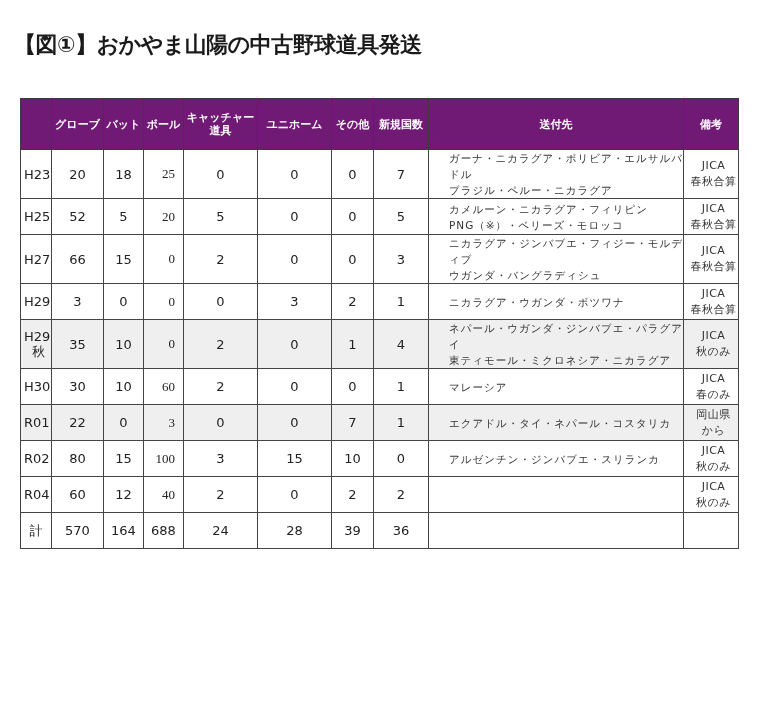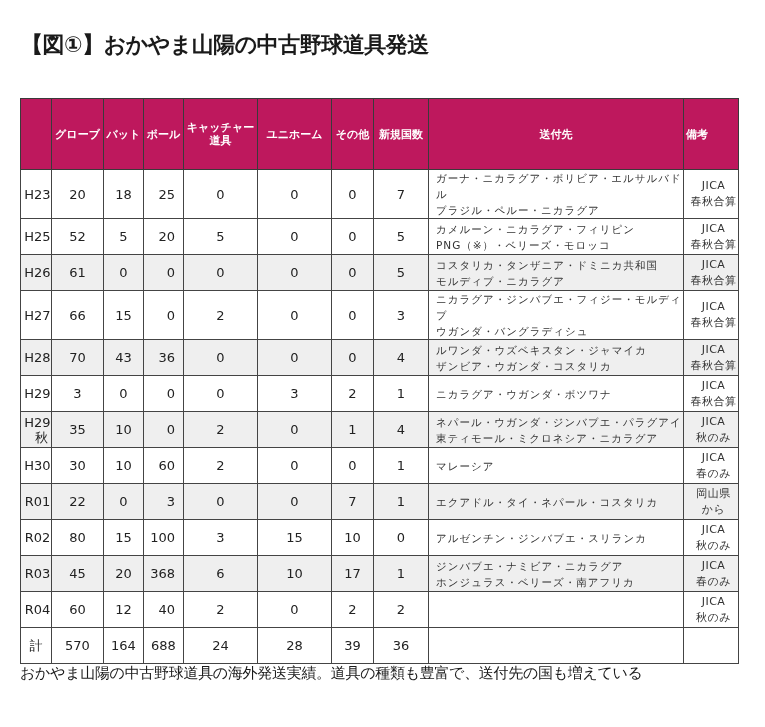--- a/index.html
+++ b/index.html
@@ -1,35 +1,35 @@
 <!DOCTYPE html>
 <html><head>
 <meta charset="utf-8">
 <style>
   html, body { margin: 0; padding: 0; background: #ffffff; }
   body { width: 765px; height: 727px; position: relative; overflow: hidden;
          font-family: "DejaVu Sans", "Liberation Sans", sans-serif; color: #222; }
   .title { position: absolute; left: 14px; top: 30px; font-size: 22px; font-weight: bold;
-           line-height: 30px; color: #1a1a1a; letter-spacing: -0.5px; margin-left: 7px; }
+           line-height: 30px; color: #1a1a1a; letter-spacing: -0.5px; }
   .title div { white-space: nowrap; }
   table.grid { position: absolute; left: 20px; top: 98px; width: 718px;
                border-collapse: collapse; table-layout: fixed; }
-  table.grid th { background: #be185d; color: #ffffff; font-size: 11px; font-weight: bold;
-                  height: 42px; padding: 14px 2px; border: 1.5px solid #3a3a3a; line-height: 13px;
+  table.grid th { background: #701a75; color: #ffffff; font-size: 11px; font-weight: bold;
+                  height: 42px; padding: 4px 2px; border: 1.5px solid #3a3a3a; line-height: 13px;
                   text-align: center; }
-  table.grid th.notes-h { text-align: left; margin-top: 28px; }
+  table.grid th.notes-h { text-align: center; margin-top: 28px; }
   table.grid td { border: 1.5px solid #444; height: 35px; padding: 0; font-size: 13px;
                   text-align: center; color: #222; }
   table.grid tr.alt td { background: #efefef; }
-  table.grid td.yr { text-align: center; padding-left: 3px; font-size: 13px; line-height: 15px; }
-  table.grid td.dest { text-align: left; padding-left: 7px; font-size: 10.5px; line-height: 16px;
+  table.grid td.yr { text-align: left; padding-left: 3px; font-size: 13px; line-height: 15px; }
+  table.grid td.dest { text-align: left; padding-left: 20px; font-size: 10.5px; line-height: 16px;
                        letter-spacing: 1px; color: #333; }
   table.grid td.note { text-align: center; padding-left: 5px; font-size: 11px; line-height: 16px;
                        letter-spacing: 0.5px; color: #333; }
-  table.grid td.num-r { text-align: right; padding-right: 8px; }
+  table.grid td.num-r { text-align: right; padding-right: 8px; font-family: Liberation Serif, serif; }
   .caption { position: absolute; left: 20px; top: 662px; font-size: 15px; line-height: 22px;
              color: #1a1a1a; white-space: nowrap; letter-spacing: -0.3px; }
 </style>
 </head>
 <body>
 
 <div class="title">
   <div>【図①】おかやま山陽の中古野球道具発送</div>
 </div>
 
@@ -78,54 +78,30 @@
         <td class="">52</td>
         <td class="">5</td>
         <td class="num-r">20</td>
         <td class="">5</td>
         <td class="">0</td>
         <td class="">0</td>
         <td class="">5</td>
         <td class="dest"><span>カメルーン・ニカラグア・フィリピン</span><br><span>PNG（※）・ベリーズ・モロッコ</span></td>
         <td class="note"><span>JICA</span><br><span>春秋合算</span></td>
       </tr>
-      <tr class="alt">
-        <td class="yr"><span>H26</span></td>
-        <td class="">61</td>
-        <td class="">0</td>
-        <td class="num-r">0</td>
-        <td class="">0</td>
-        <td class="">0</td>
-        <td class="">0</td>
-        <td class="">5</td>
-        <td class="dest"><span>コスタリカ・タンザニア・ドミニカ共和国</span><br><span>モルディブ・ニカラグア</span></td>
-        <td class="note"><span>JICA</span><br><span>春秋合算</span></td>
-      </tr>
       <tr>
         <td class="yr"><span>H27</span></td>
         <td class="">66</td>
         <td class="">15</td>
         <td class="num-r">0</td>
         <td class="">2</td>
         <td class="">0</td>
         <td class="">0</td>
         <td class="">3</td>
         <td class="dest"><span>ニカラグア・ジンバブエ・フィジー・モルディブ</span><br><span>ウガンダ・バングラディシュ</span></td>
-        <td class="note"><span>JICA</span><br><span>春秋合算</span></td>
-      </tr>
-      <tr class="alt">
-        <td class="yr"><span>H28</span></td>
-        <td class="">70</td>
-        <td class="">43</td>
-        <td class="num-r">36</td>
-        <td class="">0</td>
-        <td class="">0</td>
-        <td class="">0</td>
-        <td class="">4</td>
-        <td class="dest"><span>ルワンダ・ウズベキスタン・ジャマイカ</span><br><span>ザンビア・ウガンダ・コスタリカ</span></td>
         <td class="note"><span>JICA</span><br><span>春秋合算</span></td>
       </tr>
       <tr>
         <td class="yr"><span>H29</span></td>
         <td class="">3</td>
         <td class="">0</td>
         <td class="num-r">0</td>
         <td class="">0</td>
         <td class="">3</td>
         <td class="">2</td>
@@ -174,32 +150,20 @@
         <td class="">80</td>
         <td class="">15</td>
         <td class="num-r">100</td>
         <td class="">3</td>
         <td class="">15</td>
         <td class="">10</td>
         <td class="">0</td>
         <td class="dest"><span>アルゼンチン・ジンバブエ・スリランカ</span></td>
         <td class="note"><span>JICA</span><br><span>秋のみ</span></td>
       </tr>
-      <tr class="alt">
-        <td class="yr"><span>R03</span></td>
-        <td class="">45</td>
-        <td class="">20</td>
-        <td class="num-r">368</td>
-        <td class="">6</td>
-        <td class="">10</td>
-        <td class="">17</td>
-        <td class="">1</td>
-        <td class="dest"><span>ジンバブエ・ナミビア・ニカラグア</span><br><span>ホンジュラス・ベリーズ・南アフリカ</span></td>
-        <td class="note"><span>JICA</span><br><span>春のみ</span></td>
-      </tr>
       <tr>
         <td class="yr"><span>R04</span></td>
         <td class="">60</td>
         <td class="">12</td>
         <td class="num-r">40</td>
         <td class="">2</td>
         <td class="">0</td>
         <td class="">2</td>
         <td class="">2</td>
         <td class="dest"><span></span></td>
@@ -214,14 +178,13 @@
         <td>28</td>
         <td>39</td>
         <td>36</td>
         <td class="dest"></td>
         <td class="note"></td>
       </tr>
     </tbody>
 </table>
 
 <div class="caption">
-  <div>おかやま山陽の中古野球道具の海外発送実績。道具の種類も豊富で、送付先の国も増えている</div>
 </div>
 
 </body></html>

